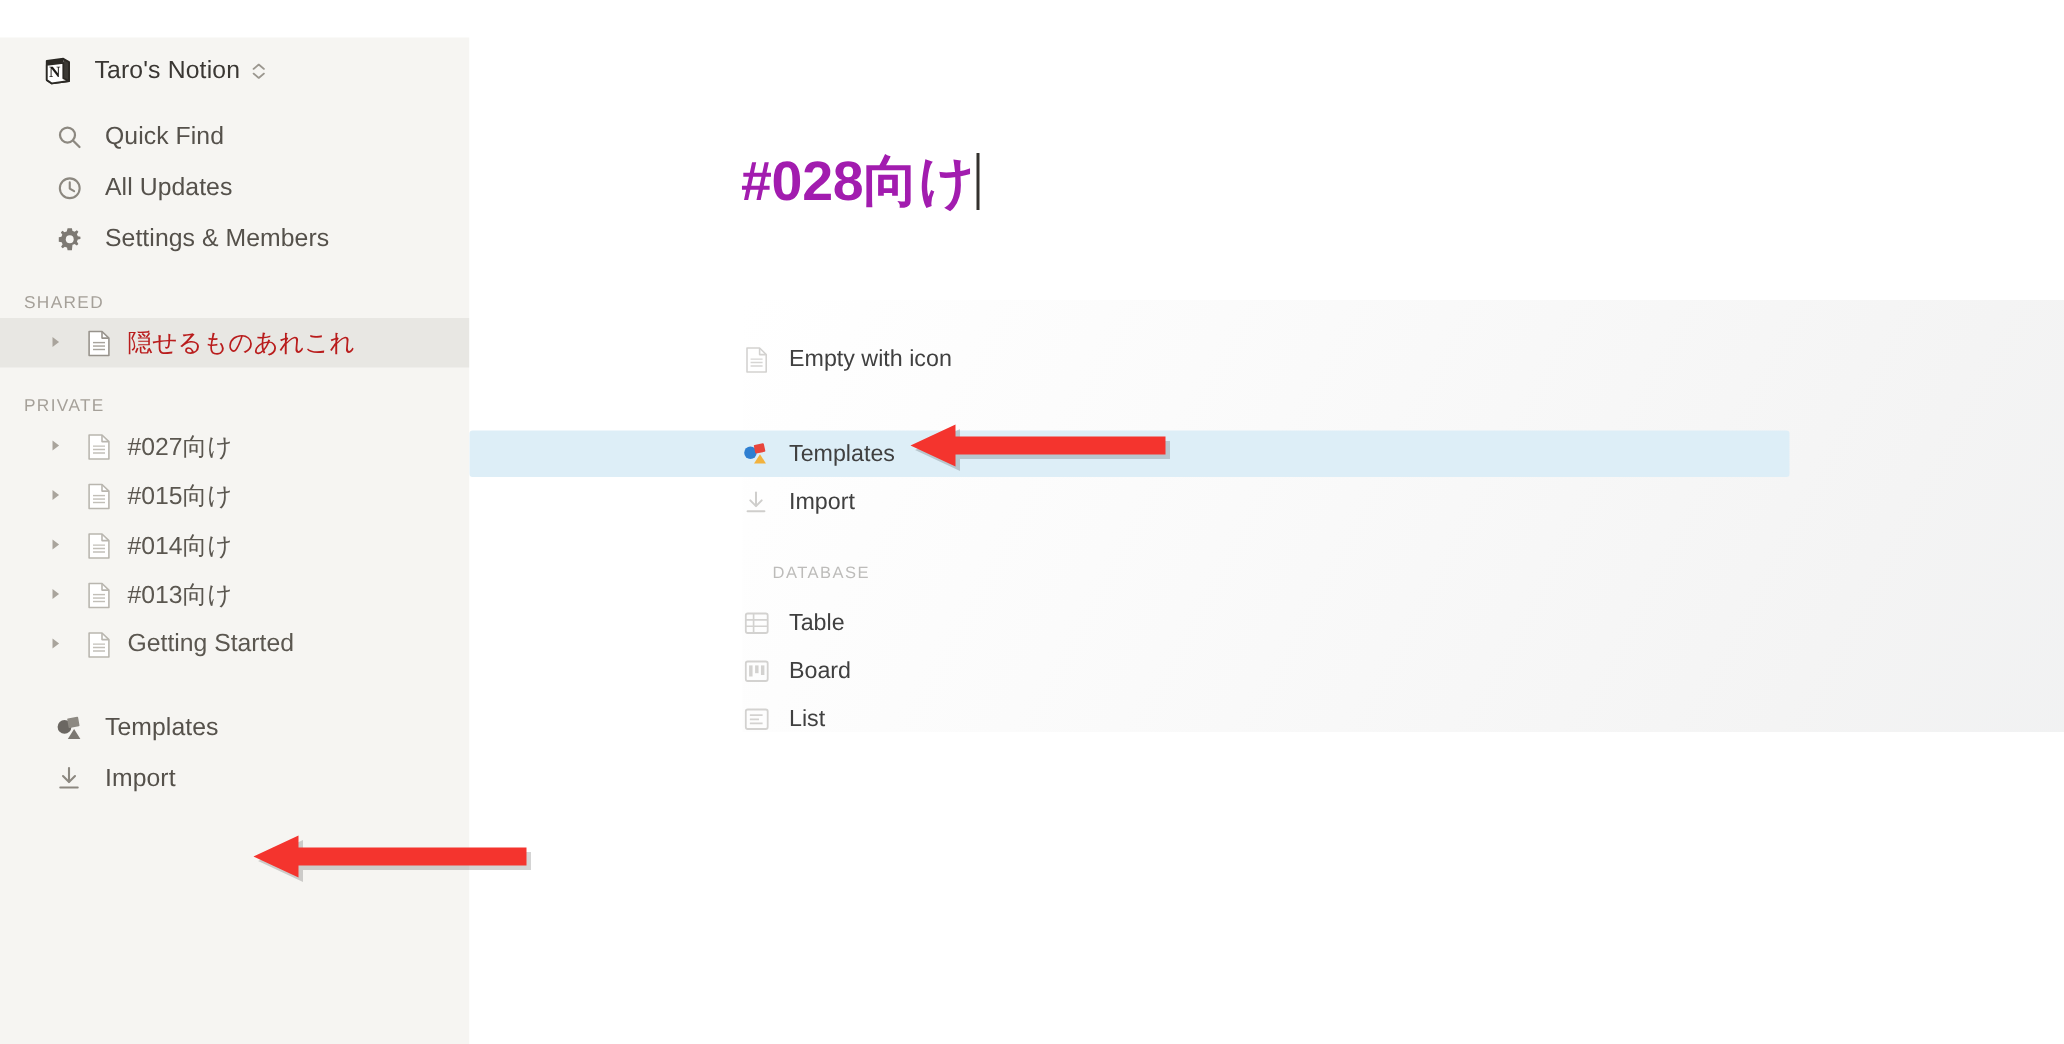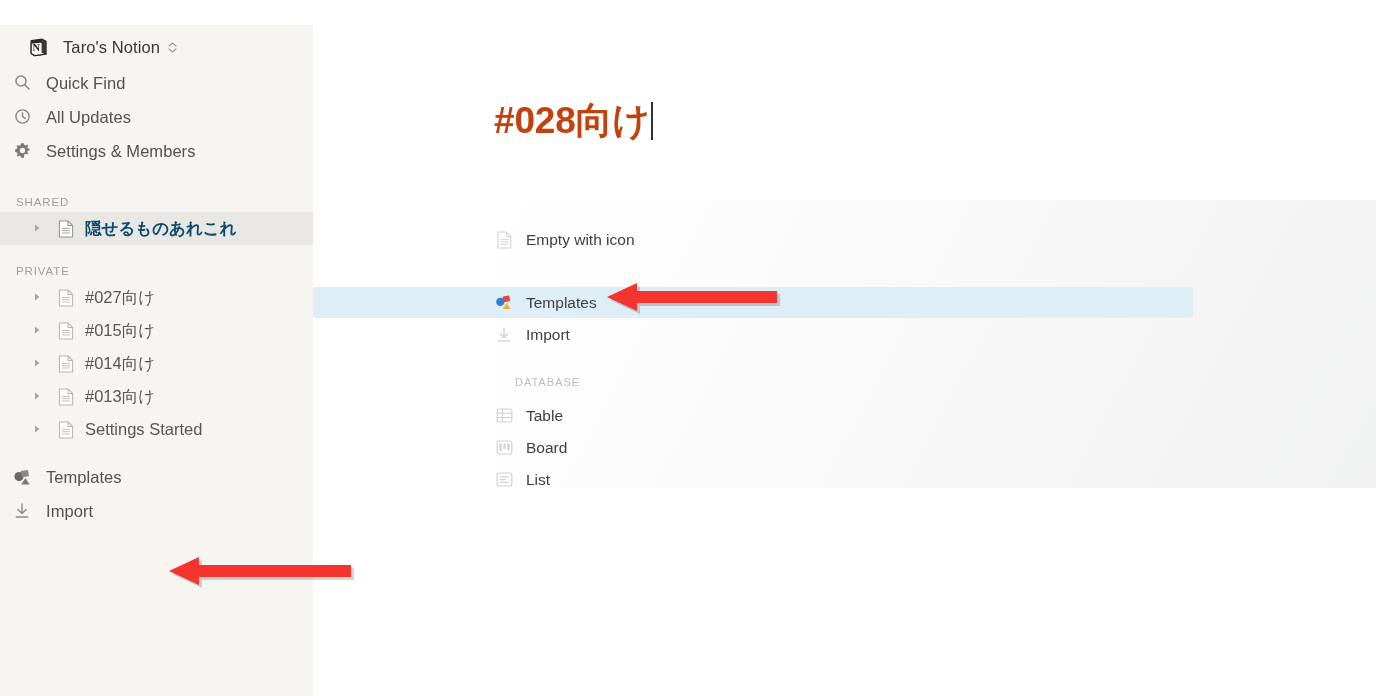--- a/index.html
+++ b/index.html
@@ -57,23 +57,23 @@
     align-items: center;
     justify-content: center;
     gap: 1px;
   }
   .chev { display:block; width: 9px; height: 5px; }
 
   .nav-list { margin-top: 12px; }
 
   .nav-row {
     display: flex;
-    align-items: flex-start;
+    align-items: center;
     height: 34px;
-    padding-left: 12px;
+    padding-left: 36px;
     box-sizing: border-box;
   }
   .nav-icon {
     width: 20px;
     flex: 0 0 20px;
     display: flex;
     align-items: center;
     justify-content: center;
     color: #8c8880;
   }
@@ -118,22 +118,22 @@
     align-items: center;
     justify-content: center;
   }
   .page-label {
     margin-left: 11px;
     font-size: 16.5px;
     color: #5b5750;
     white-space: nowrap;
   }
   .page-row.selected .page-label {
-    color: #0c4a6e;
-    font-weight: bold;
+    color: #b91c1c;
+    font-weight: normal;
   }
 
   #bottom-nav { margin-top: 22px; }
 
   
   #main {
     position: absolute;
     left: 313px;
     top: 0;
     right: 0;
@@ -149,21 +149,21 @@
     height: 288px;
     background: linear-gradient(118deg, #ffffff 0%, #fbfbfb 28%, #f4f4f4 72%, #eff0f1 100%);
   }
 
   #page-title {
     position: absolute;
     left: 181px;
     top: 96px;
     font-size: 37px;
     font-weight: bold;
-    color: #c2410c;
+    color: #a21caf;
     letter-spacing: -0.2px;
     white-space: nowrap;
   }
   #title-caret {
     display: inline-block;
     width: 2px;
     height: 38px;
     background: #33312d;
     vertical-align: -7px;
     margin-left: 1px;
@@ -372,21 +372,21 @@
           </svg></span>
         <span class="page-icon">
           <svg width="16" height="18" viewBox="0 0 16 18">
             <path d="M1.4 1 L10 1 L14.6 5.4 L14.6 17 L1.4 17 Z" fill="#ffffff" stroke="#b9b6af" stroke-width="1.05" stroke-linejoin="round"></path>
             <path d="M10 1 L10 5.4 L14.6 5.4" fill="none" stroke="#b9b6af" stroke-width="1.05" stroke-linejoin="round"></path>
             <line x1="4" y1="8.4" x2="12" y2="8.4" stroke="#c2bfb8" stroke-width="0.95"></line>
             <line x1="4" y1="10.7" x2="12" y2="10.7" stroke="#c2bfb8" stroke-width="0.95"></line>
             <line x1="4" y1="13" x2="12" y2="13" stroke="#c2bfb8" stroke-width="0.95"></line>
           </svg>
         </span>
-        <span class="page-label">Settings Started</span>
+        <span class="page-label">Getting Started</span>
       </div>
     </div>
 
   <div id="bottom-nav">
 
     <div class="nav-row">
       <span class="nav-icon">
         <svg width="19" height="19" viewBox="0 0 19 19">
           <circle cx="6" cy="8.6" r="4.6" fill="#6b6762"></circle>
           <rect x="8.2" y="2.4" width="7.4" height="6.4" rx="0.6" fill="#8d8982" transform="rotate(-10 11.9 5.6)"></rect>

